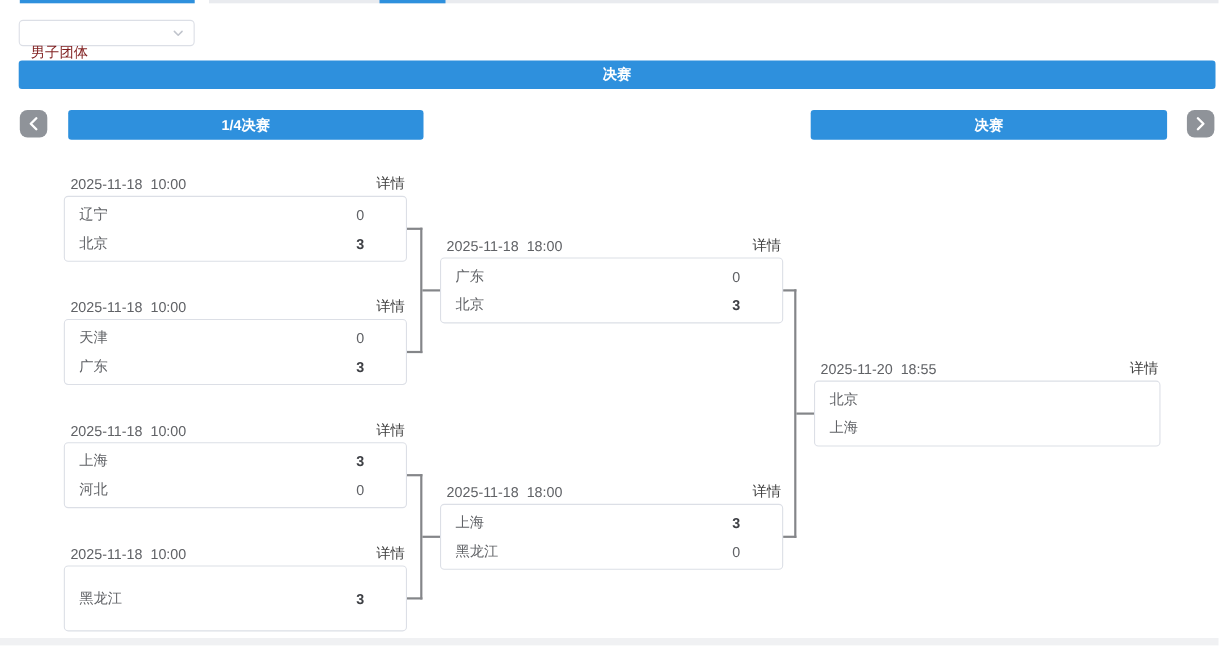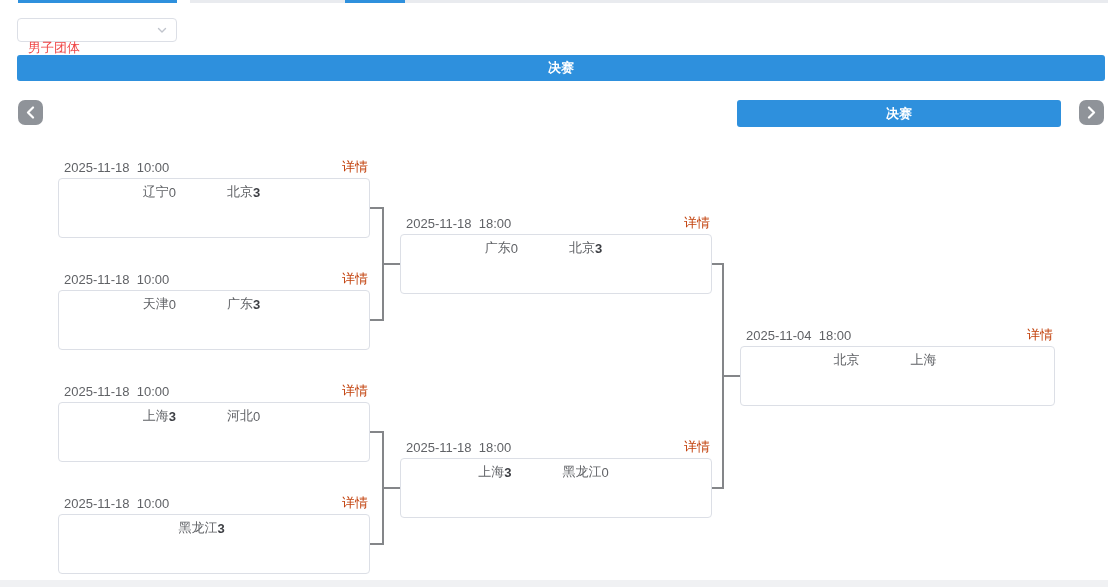--- a/index.html
+++ b/index.html
@@ -7,44 +7,44 @@
   #stage{position:relative;width:1108px;height:587px;background:#fff;overflow:hidden;}
 
   
   .tab-track{position:absolute;height:3px;background:#e9ebef;}
   .tab-underline{position:absolute;height:3px;background:#2e90dd;}
 
   
   .select{position:absolute;left:17px;top:18px;width:160px;height:24px;border:1px solid #dcdfe6;
           border-radius:4px;box-sizing:border-box;display:flex;align-items:center;
           justify-content:space-between;padding:0 8px 0 10px;cursor:pointer;background:#fff;}
-  .select .val{font-size:13px;color:#ef4444;white-space:nowrap;margin-top:36px;}
+  .select .val{font-size:13px;color:#7f1d1d;white-space:nowrap;margin-top:36px;}
   .select svg{display:block;}
 
   
   .banner{position:absolute;left:17px;top:55px;width:1088px;height:26px;background:#2e90dd;
           border-radius:3px;color:#fff;font-size:13px;font-weight:bold;text-align:center;line-height:26px;}
 
   
   .round-bar{position:absolute;top:100px;height:27px;background:#2e90dd;border-radius:3px;
              color:#fff;font-size:13px;font-weight:bold;text-align:center;line-height:27px;}
 
   
   .nav-btn{position:absolute;top:100px;width:25px;height:25px;border-radius:7px;background:#8f9399;
            display:flex;align-items:center;justify-content:center;cursor:pointer;border:none;padding:0;}
   .nav-btn svg{display:block;}
 
   
   .match{position:absolute;}
   .match-head{display:flex;justify-content:space-between;align-items:center;height:14px;
               padding:0 2px 0 6px;margin-bottom:4px;gap:32px;}
   .m-date{font-size:13px;color:#606266;white-space:pre;}
-  .m-details{font-size:13px;color:#c2410c;cursor:pointer;}
+  .m-details{font-size:13px;color:#404040;cursor:pointer;}
   .match-box{border:1px solid #dcdfe6;border-radius:4px;background:#fff;height:60px;
-             box-sizing:border-box;display:flex;flex-direction:row;justify-content:center;}
+             box-sizing:border-box;display:flex;flex-direction:column;justify-content:center;}
   .team-row{display:flex;justify-content:space-between;align-items:center;height:26px;
             padding:0 38px 0 13px;}
   .t-name{font-size:13px;color:#606266;}
   .t-score{font-size:13px;color:#606266;}
   .t-score.winner{font-weight:bold;color:#3d3f44;}
 
   
   .cx{position:absolute;background:#848689;}
   .cx.h{height:2px;}
   .cx.v{width:2px;}
@@ -73,20 +73,21 @@
     <svg width="11" height="13" viewBox="0 0 11 13">
       <polyline points="8,1.5 3,6.5 8,11.5" fill="none" stroke="#ffffff" stroke-width="2.2" stroke-linecap="round" stroke-linejoin="round"></polyline>
     </svg>
   </button>
   <button class="nav-btn" style="left:1079px">
     <svg width="11" height="13" viewBox="0 0 11 13">
       <polyline points="3,1.5 8,6.5 3,11.5" fill="none" stroke="#ffffff" stroke-width="2.2" stroke-linecap="round" stroke-linejoin="round"></polyline>
     </svg>
   </button>
 
+  <div class="round-bar" style="left:62px;width:323px">1/4决赛</div>
   <div class="round-bar" style="left:737px;width:324px">决赛</div>
 
   <div class="match" style="left:58px;top:160px;width:312px">
     <div class="match-head">
       <span class="m-date">2025-11-18  10:00</span>
       <span class="m-details">详情</span>
     </div>
     <div class="match-box">
       <div class="team-row">
         <span class="t-name">辽宁</span>
@@ -175,21 +176,21 @@
       </div>
       <div class="team-row">
         <span class="t-name">黑龙江</span>
         <span class="t-score">0</span>
       </div>
     </div>
   </div>
 
   <div class="match" style="left:740px;top:328px;width:315px">
     <div class="match-head">
-      <span class="m-date">2025-11-04  18:00</span>
+      <span class="m-date">2025-11-20  18:55</span>
       <span class="m-details">详情</span>
     </div>
     <div class="match-box">
       <div class="team-row">
         <span class="t-name">北京</span>
         <span class="t-score"></span>
       </div>
       <div class="team-row">
         <span class="t-name">上海</span>
         <span class="t-score"></span>

